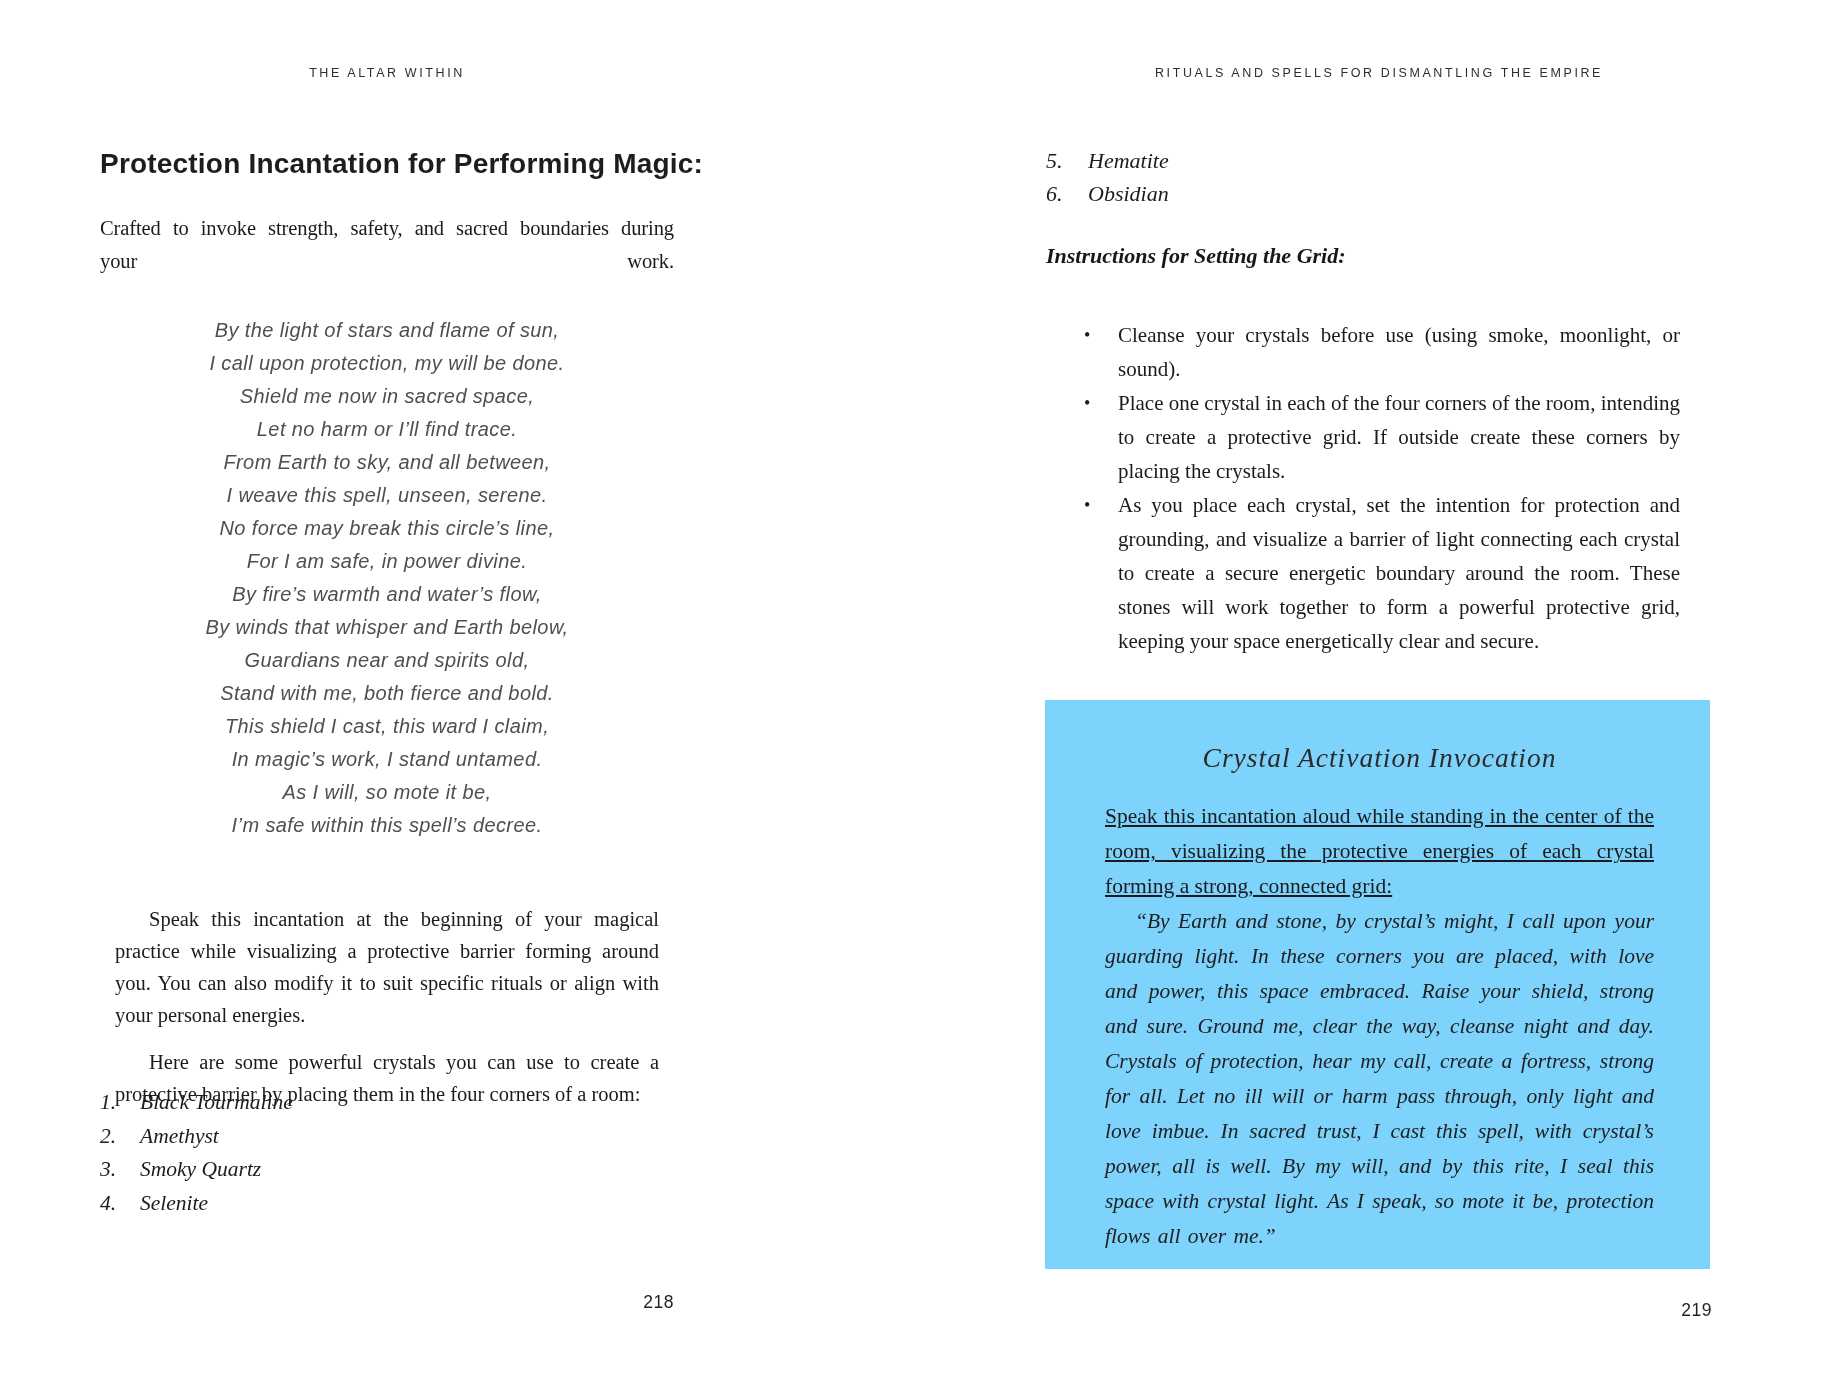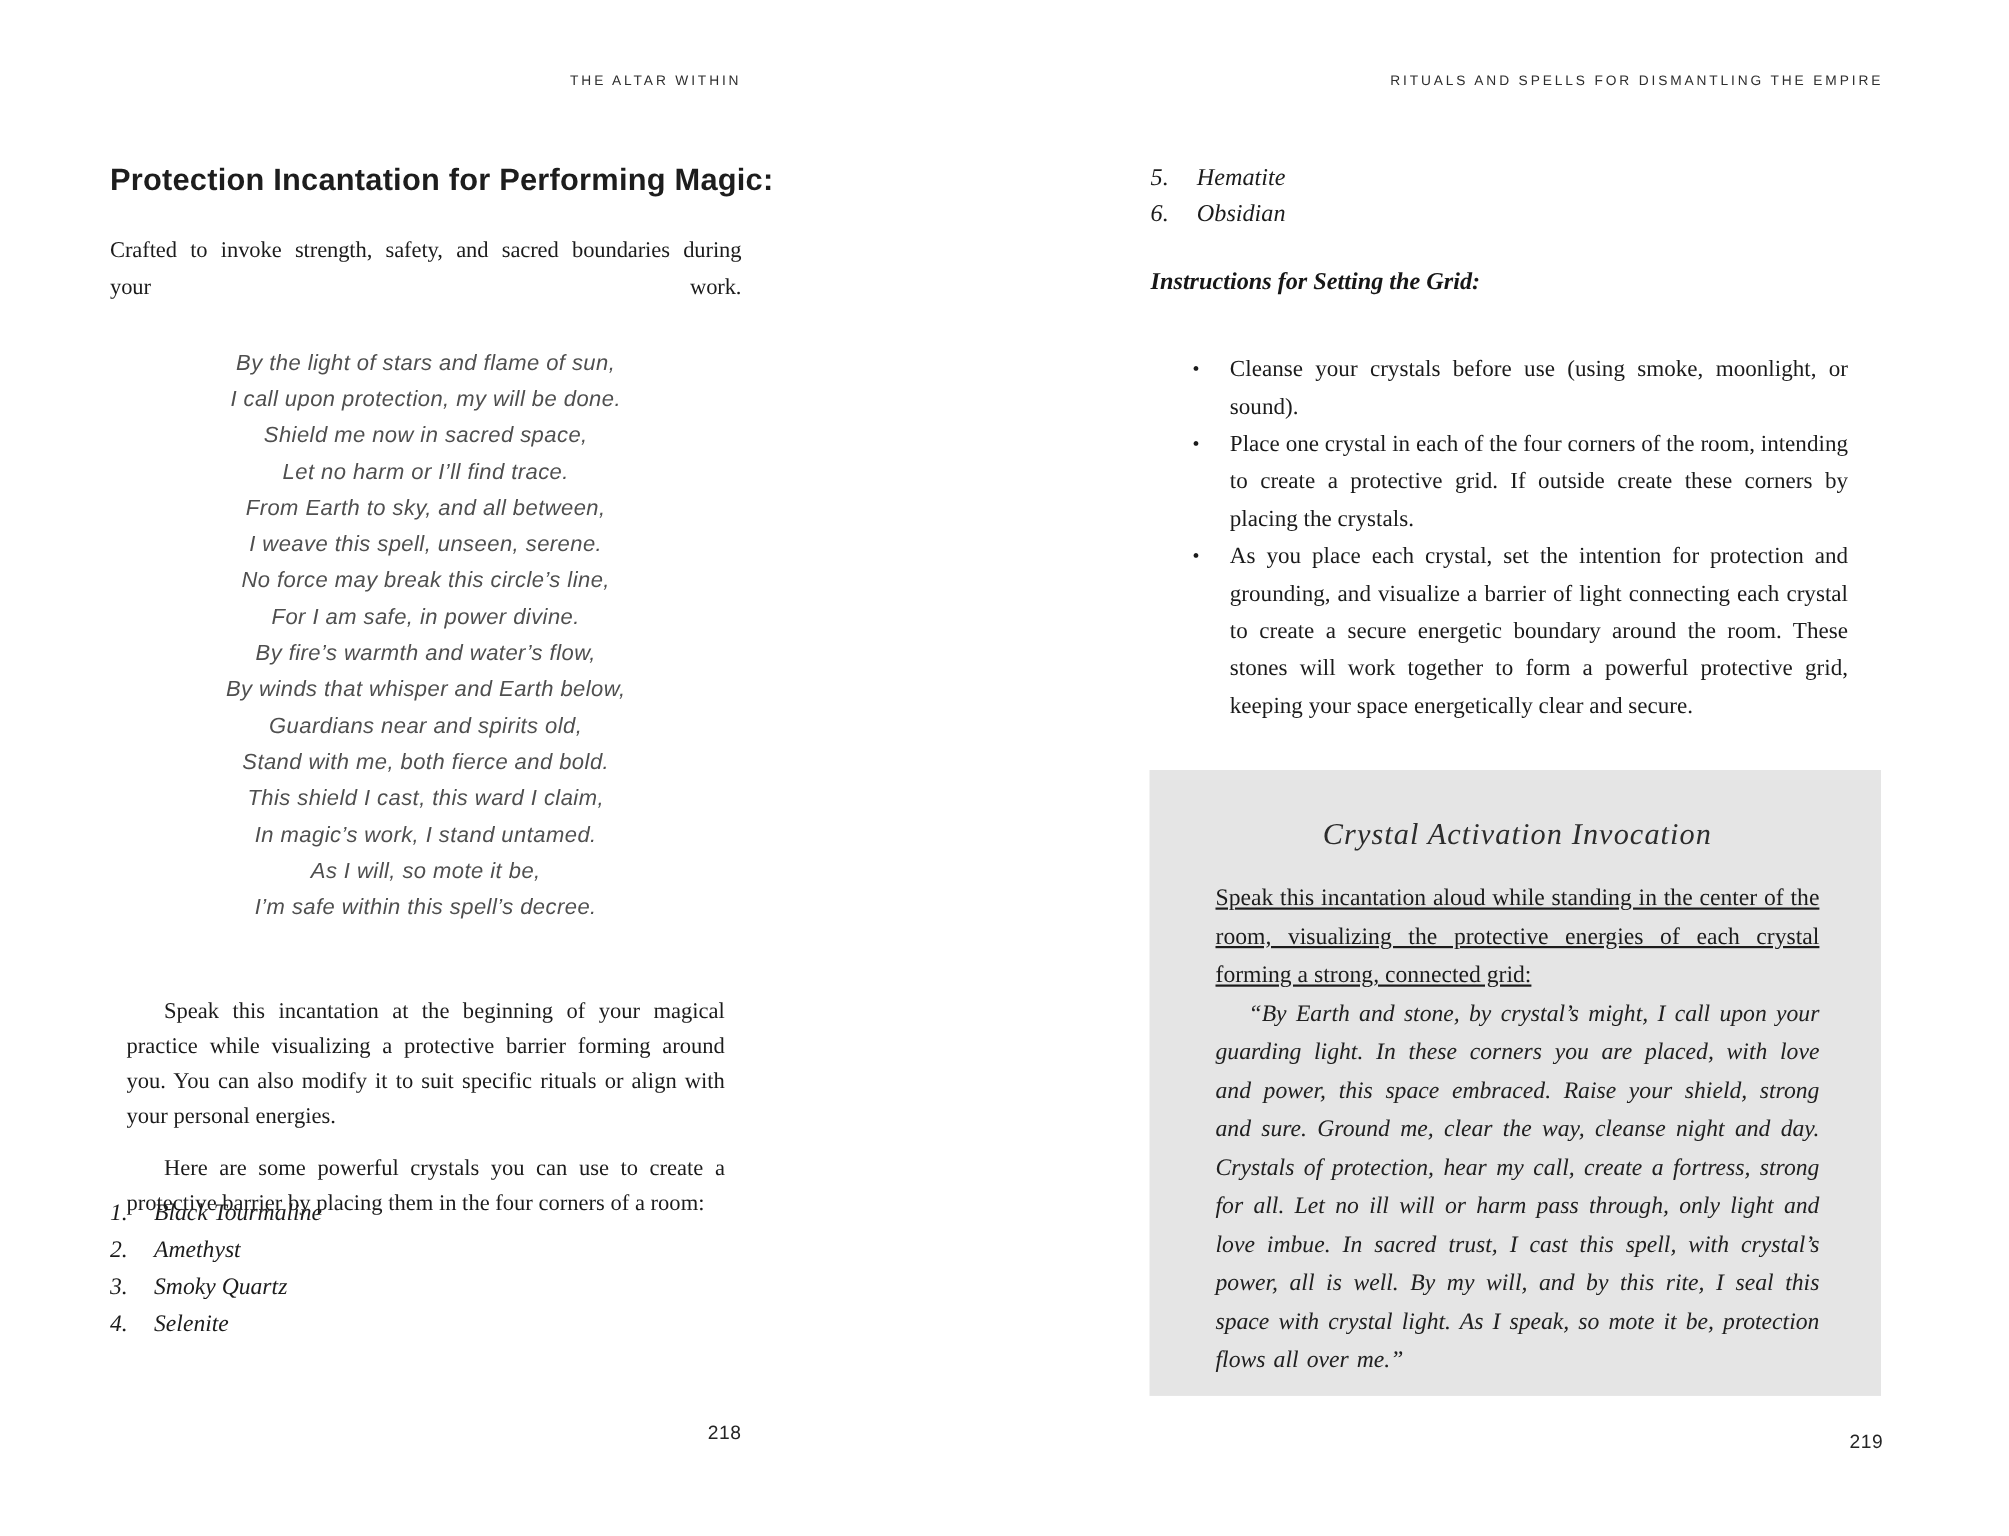--- a/index.html
+++ b/index.html
@@ -6,21 +6,21 @@
   body{
     width:1826px;height:1396px;background:#ffffff;position:relative;
     font-family:"Liberation Serif", serif;color:#1e1e1e;overflow:hidden;
     -webkit-font-smoothing:antialiased;
   }
   .page{position:absolute;top:0;height:1396px;}
   .page-left{left:100px;width:574px;}
   .page-right{left:1046px;width:666px;}
 
   .running-head{
-    position:absolute;top:66px;left:0;right:0;text-align:right;
+    position:absolute;top:66px;left:0;right:0;text-align:center;
     font-family:"Liberation Sans", sans-serif;font-size:12.5px;font-weight:500;
     letter-spacing:2.6px;color:#2e2e2e;white-space:nowrap;
   }
   .page-title{
     position:absolute;top:148px;left:0;margin:0;
     font-family:"Liberation Sans", sans-serif;font-weight:600;font-size:28px;
     letter-spacing:.2px;color:#1d1d1d;white-space:nowrap;
   }
   .intro-par{
     position:absolute;top:212px;left:0;width:574px;margin:0;
@@ -190,21 +190,21 @@
           <span class="blt">•</span>
           <span class="btxt">Place one crystal in each of the four corners of the room, intending to create a protective grid. If outside create these corners by placing the crystals.</span>
         </li>
 
         <li>
           <span class="blt">•</span>
           <span class="btxt">As you place each crystal, set the intention for protection and grounding, and visualize a barrier of light connecting each crystal to create a secure energetic boundary around the room. These stones will work together to form a powerful protective grid, keeping your space energetically clear and secure.</span>
         </li>
       </ul>
 
-    <div class="graybox" style="background: #e5e5e5;">
+    <div class="graybox" style="background: #7dd3fc;">
       <div class="box-title">Crystal Activation Invocation</div>
       <p class="box-intro">Speak this incantation aloud while standing in the center of the room, visualizing the protective energies of each crystal forming a strong, connected grid:</p>
       <p class="box-quote">“By Earth and stone, by crystal’s might, I call upon your guarding light. In these corners you are placed, with love and power, this space embraced. Raise your shield, strong and sure. Ground me, clear the way, cleanse night and day. Crystals of protection, hear my call, create a fortress, strong for all. Let no ill will or harm pass through, only light and love imbue. In sacred trust, I cast this spell, with crystal’s power, all is well. By my will, and by this rite, I seal this space with crystal light. As I speak, so mote it be, protection flows all over me.”</p>
     </div>
 
     <div class="page-num right">219</div>
   </section>
 
 </div>
 

